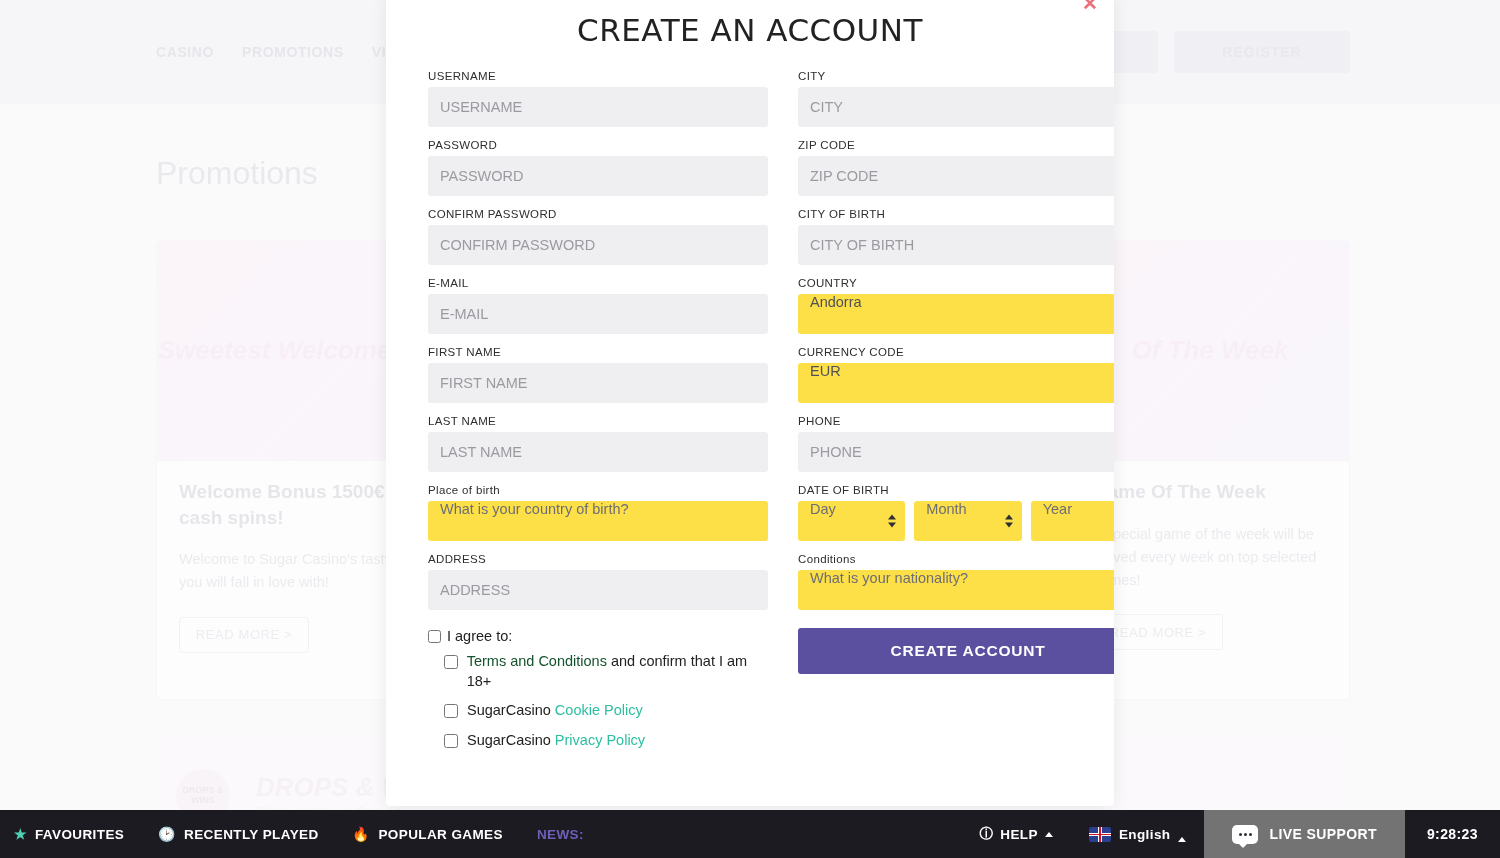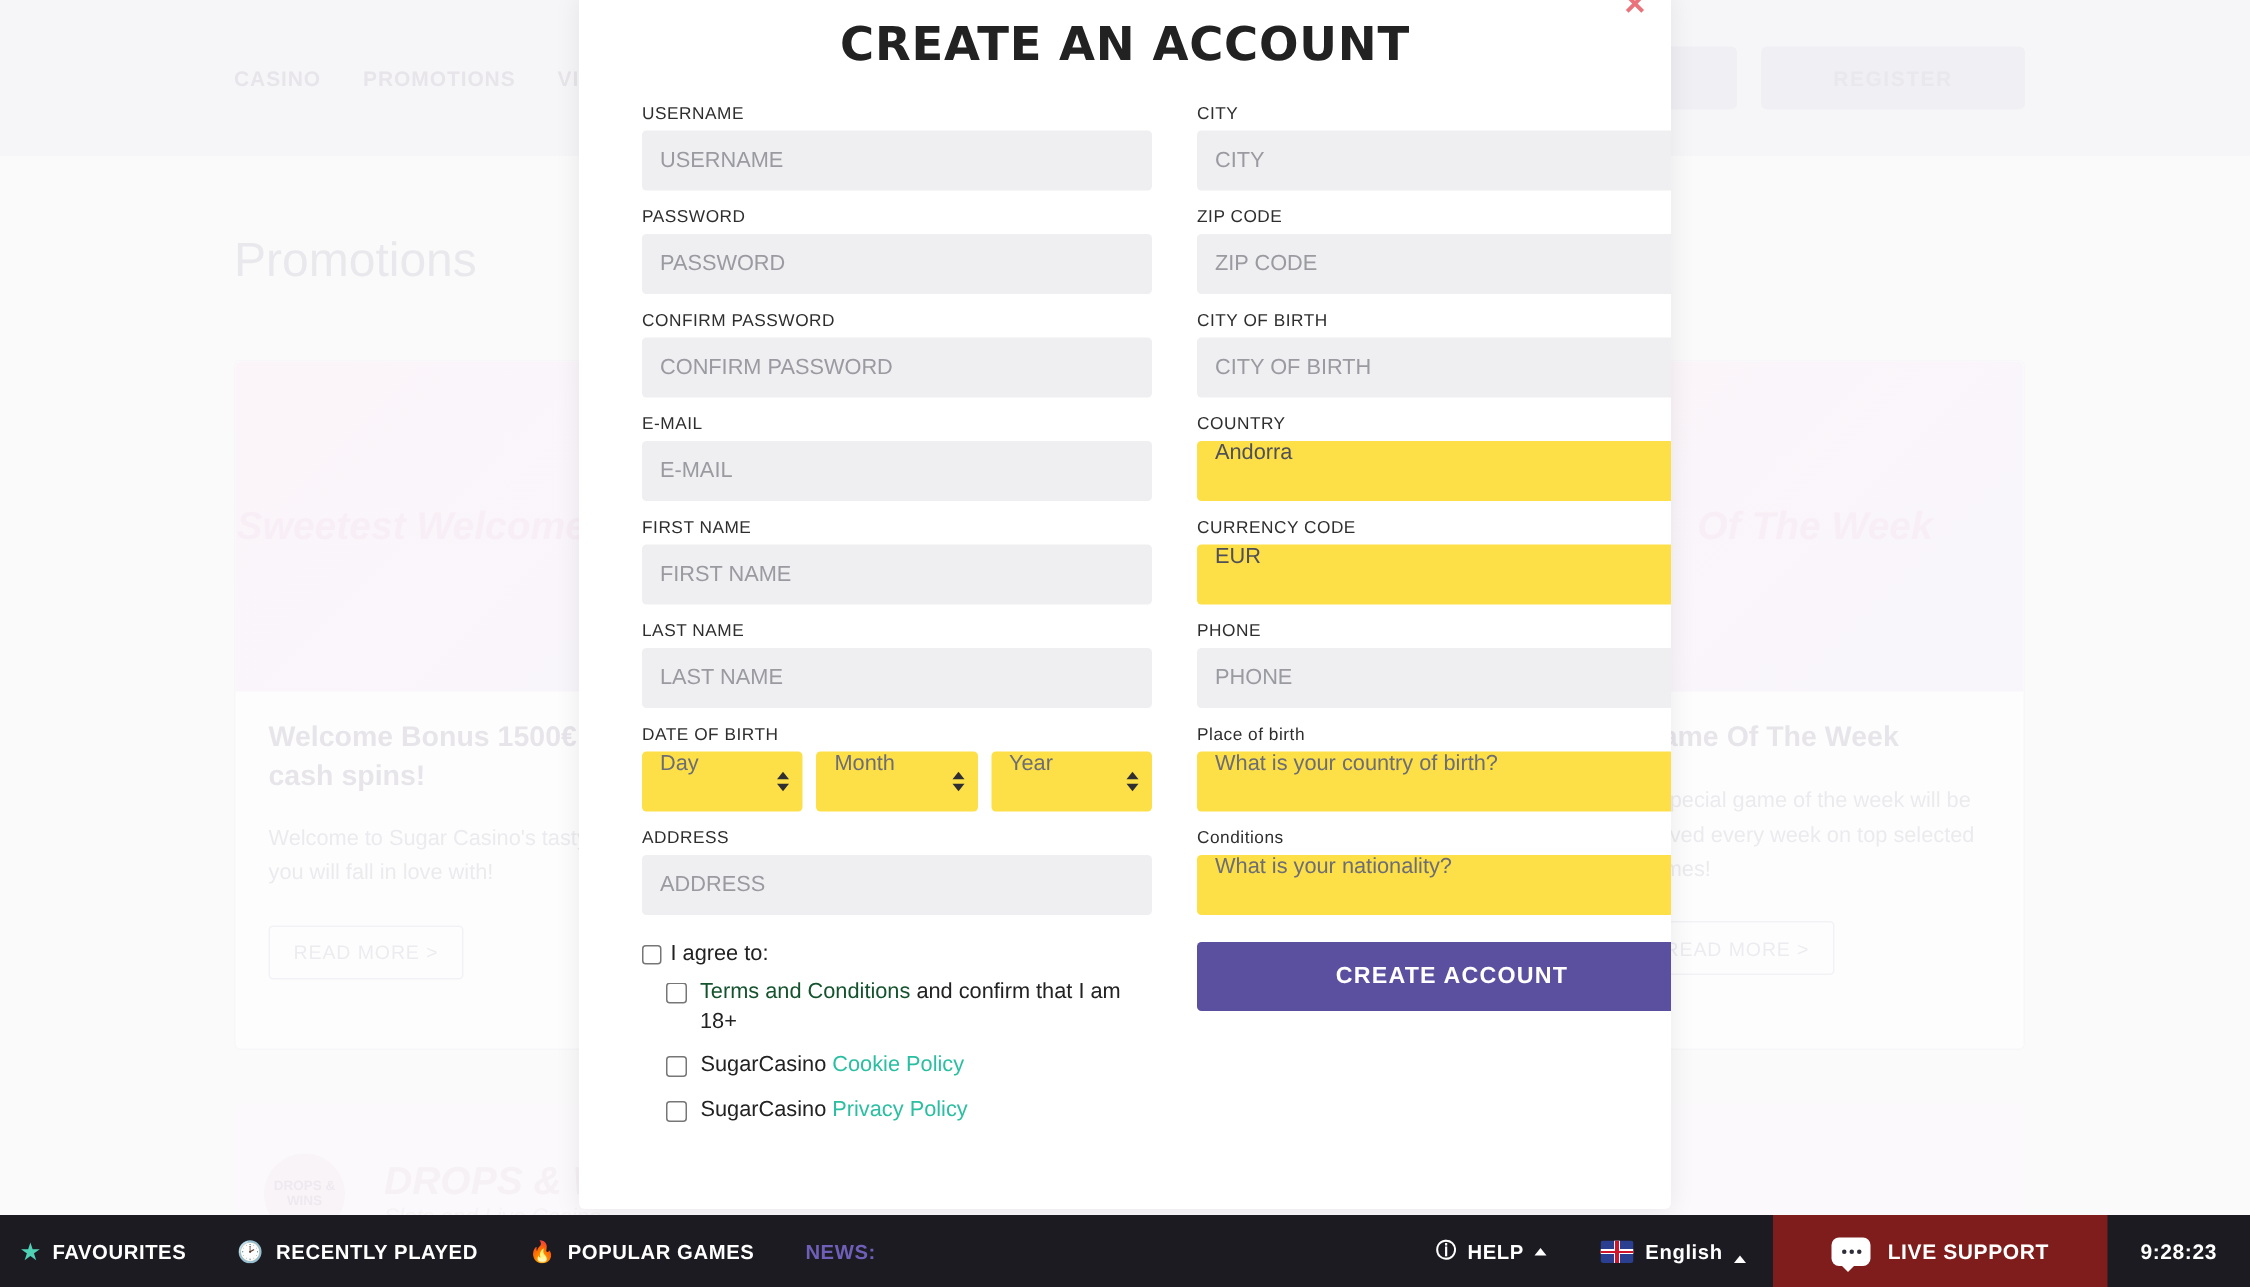--- a/index.html
+++ b/index.html
@@ -95,21 +95,21 @@
     position: absolute; left: 386px; top: -6px; width: 728px; height: 812px;
     background: #ffffff; border-radius: 4px;
     box-shadow: 0 2px 18px rgba(0,0,0,0.08);
     overflow: hidden;
   }
   #modal-close {
     position: absolute; right: 16px; top: 0px; font-size: 19px; color: #e9727b;
     cursor: pointer; line-height: 1; font-weight: bold;
   }
   #modal-title {
-    text-align: center; font-size: 31px; font-weight: bold;
+    text-align: center; font-size: 31px; font-weight: normal;
     color: #222; letter-spacing: .5px; margin: 18px 0 0 0;
     font-family: "DejaVu Sans", sans-serif;
   }
   #form-grid {
     display: grid; grid-template-columns: 340px 340px; column-gap: 30px;
     padding: 22px 42px 0 42px;
   }
   .field { margin-bottom: 12px; }
   .field-label {
     font-size: 11.5px; color: #2e2e2e; letter-spacing: .35px;
@@ -189,21 +189,21 @@
     position: relative; overflow: hidden;
   }
   .flag::after {
     content: ""; position: absolute; inset: 0;
     background:
       linear-gradient(to bottom, transparent 45%, #cf142b 45%, #cf142b 55%, transparent 55%),
       linear-gradient(to right, transparent 45%, #cf142b 45%, #cf142b 55%, transparent 55%);
   }
   #live-support {
     display: flex; align-items: center; gap: 11px; height: 100%;
-    background: #7f1d1d; padding: 0 39px; font-size: 14px;
+    background: #737373; padding: 0 28px; font-size: 14px;
   }
   .bubble {
     width: 26px; height: 19px; background: #fff; border-radius: 5px;
     position: relative; display: flex; align-items: center; justify-content: center; gap: 2px;
   }
   .bubble span { width: 3px; height: 3px; background: #2f2d38; border-radius: 50%; }
   .bubble::after {
     content: ""; position: absolute; bottom: -4px; left: 6px;
     border-left: 5px solid transparent; border-right: 5px solid transparent;
     border-top: 5px solid #fff;
@@ -333,20 +333,28 @@
     </div>
 
     <div class="field">
       <div class="field-label">LAST NAME</div>
       <input class="inp" type="text" placeholder="LAST NAME" style="">
     </div>
 
     <div class="field">
       <div class="field-label">PHONE</div>
       <input class="inp" type="text" placeholder="PHONE" style="">
+    </div>
+
+    <div class="field">
+      <div class="field-label">Place of birth</div>
+      <div class="sel-wrap">
+        <div class="sel placeholder-like">What is your country of birth?</div>
+
+      </div>
     </div>
 
     <div class="field">
       <div class="field-label">DATE OF BIRTH</div>
       <div class="dob-row">
         <div class="sel-wrap">
           <div class="sel placeholder-like">Day</div>
           <div class="spinner">
               <i class="up"></i>
               <i class="down"></i>
@@ -363,28 +371,20 @@
           <div class="sel placeholder-like">Year</div>
           <div class="spinner">
               <i class="up"></i>
               <i class="down"></i>
             </div>
         </div>
       </div>
     </div>
 
     <div class="field">
-      <div class="field-label">Place of birth</div>
-      <div class="sel-wrap">
-        <div class="sel placeholder-like">What is your country of birth?</div>
-
-      </div>
-    </div>
-
-    <div class="field">
       <div class="field-label">ADDRESS</div>
       <input class="inp" type="text" placeholder="ADDRESS" style="">
     </div>
 
     <div class="field">
       <div class="field-label">Conditions</div>
       <div class="sel-wrap">
         <div class="sel placeholder-like">What is your nationality?</div>
 
       </div>

